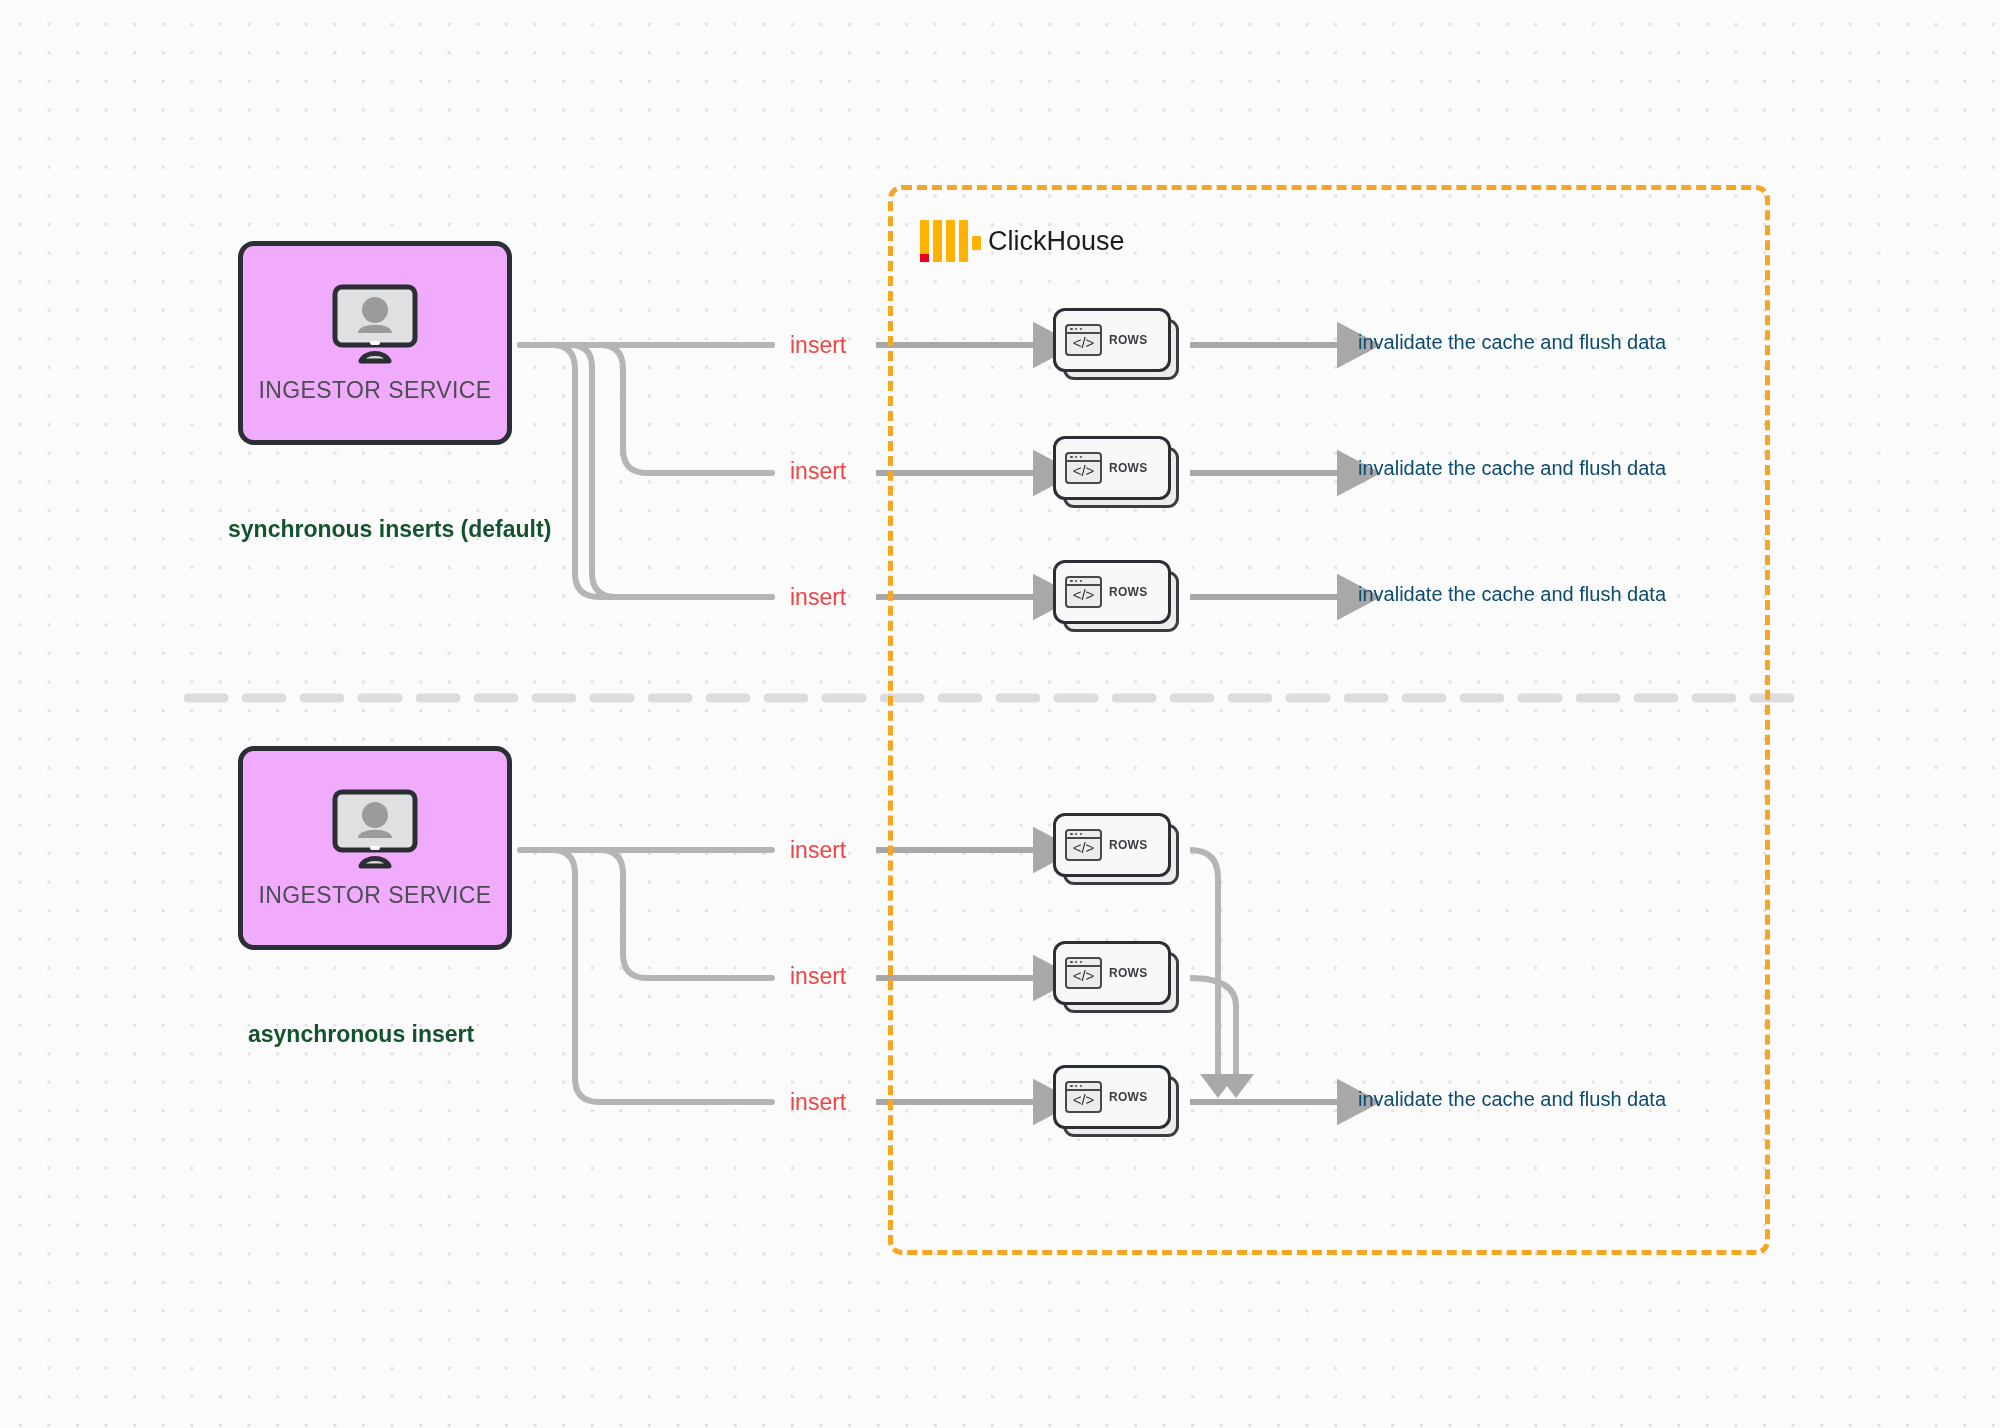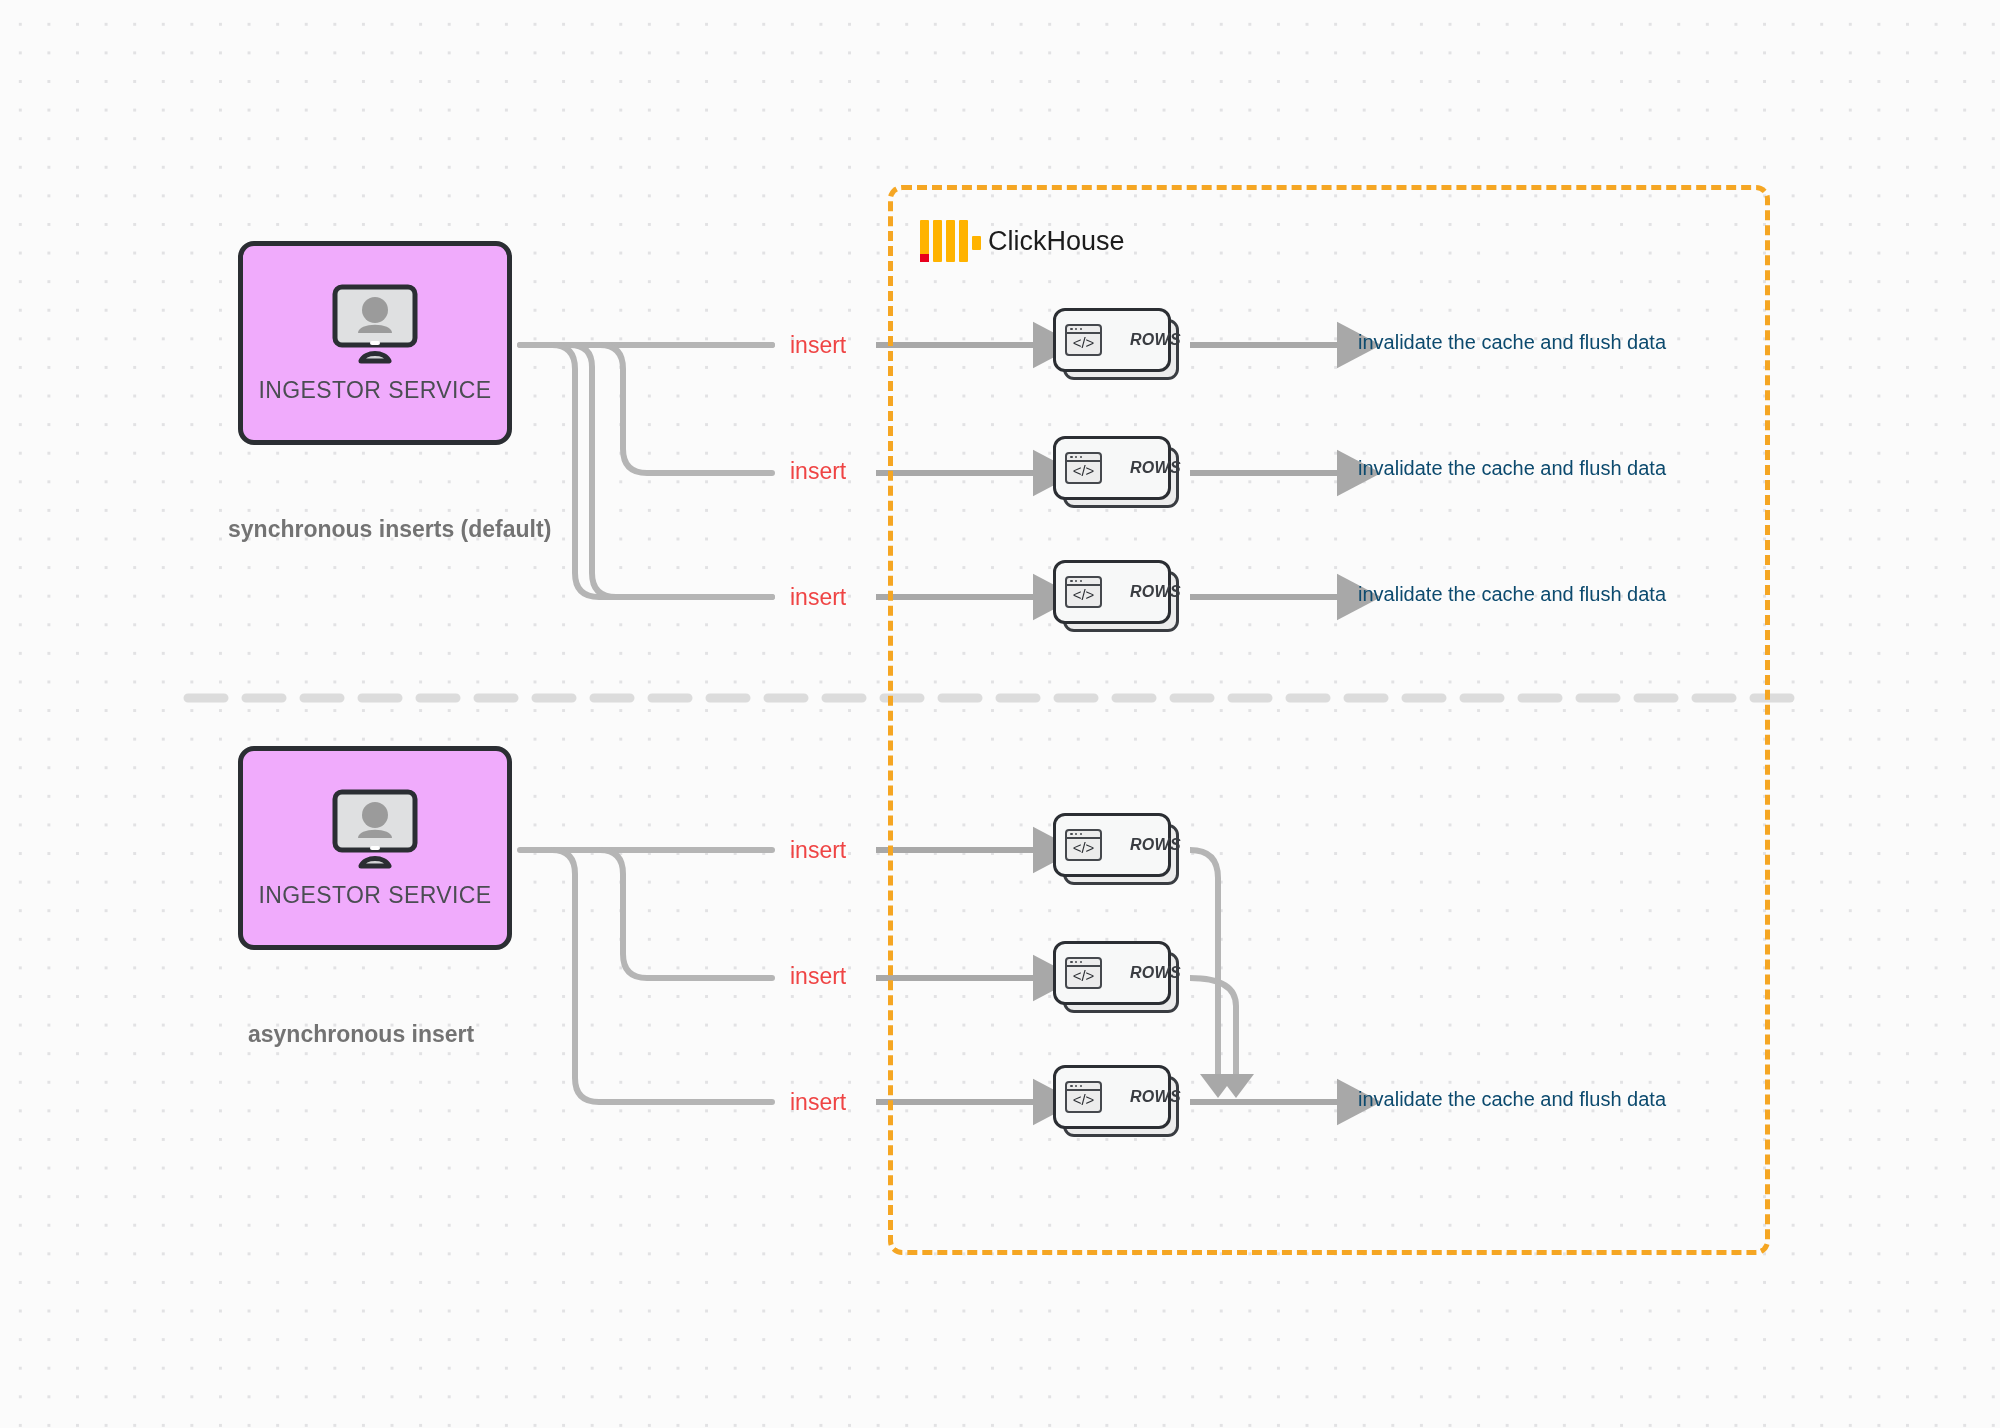--- a/index.html
+++ b/index.html
@@ -61,30 +61,30 @@
     display:flex;align-items:center;gap:2.2px;padding-left:3px;
     box-sizing:border-box;
   }
   .code-icon .bar i{width:2.6px;height:2.6px;border-radius:50%;background:#45484d;display:block;}
   .code-icon .glyph{
     font-family:"Liberation Sans","DejaVu Sans",sans-serif;
     font-size:15px;color:#2b2e33;line-height:1;
     margin-bottom:4px;font-weight:500;
   }
   .rows-text{
-    font-style:italic;font-size:16px;color:#3a3d42;
-    font-weight:600;letter-spacing:.3px;margin-left:28px;
+    font-size:12px;color:#3a3d42;
+    font-weight:600;letter-spacing:.3px;margin-left:7px;
   }
 
   
   .edge-label{
     position:absolute;font-size:23px;color:#ef4444;white-space:nowrap;
   }
   .section-label{
-    position:absolute;font-size:23px;font-weight:bold;color:#737373;white-space:nowrap;
+    position:absolute;font-size:23px;font-weight:bold;color:#14532d;white-space:nowrap;
   }
   .result-label{
     position:absolute;font-size:20px;color:#0c4a6e;white-space:nowrap;
   }
 
   
   .ch-region{
     position:absolute;
     left:888px;top:185px;width:882px;height:1070px;
     border:5px dashed #f5a623;

